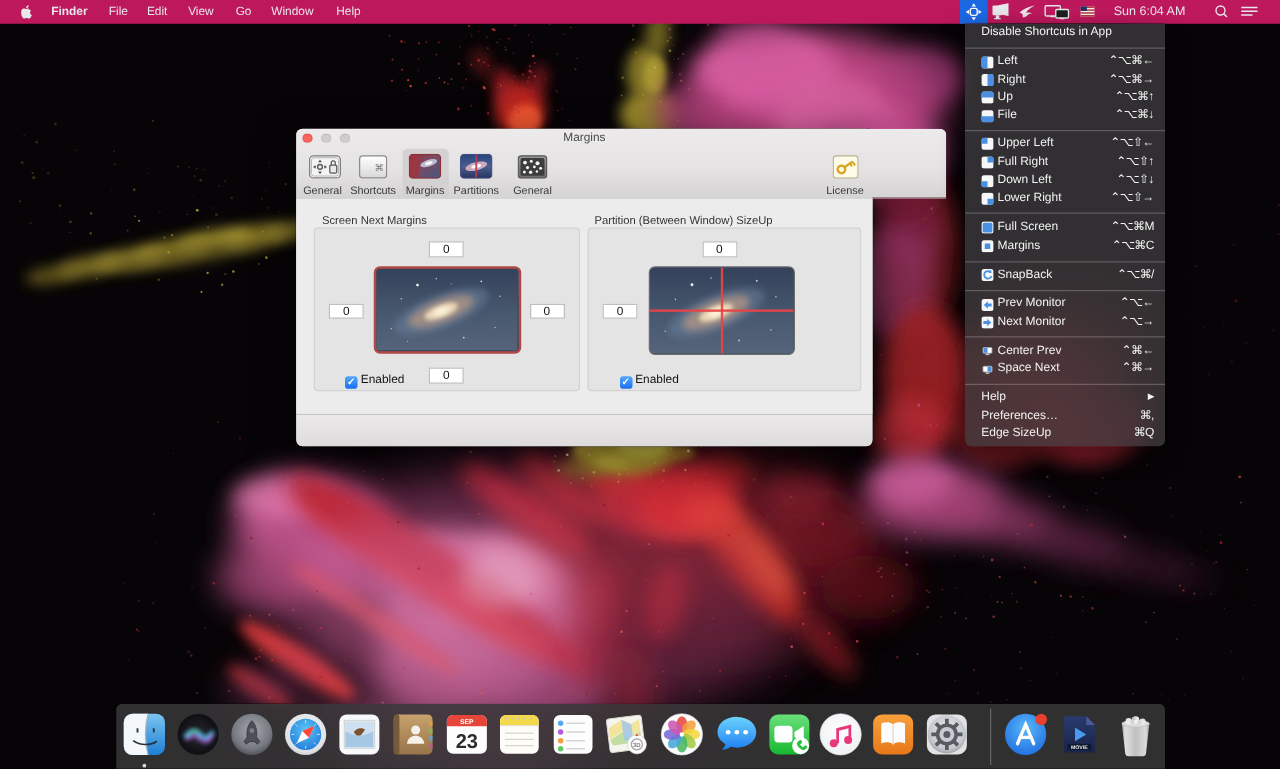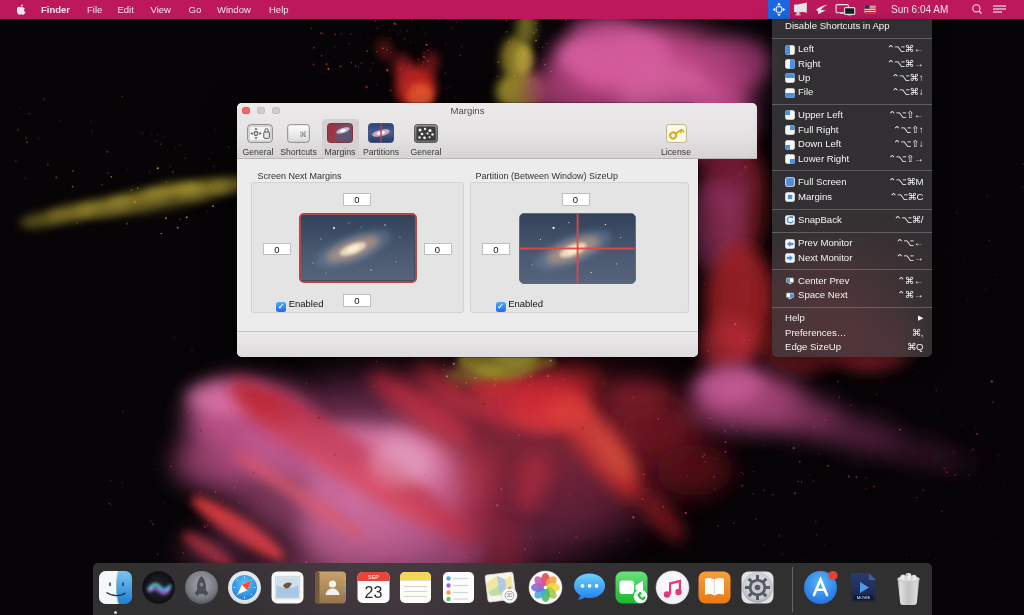--- a/index.html
+++ b/index.html
@@ -39,21 +39,21 @@
     background:rgba(62,60,63,0.78); -webkit-backdrop-filter:blur(28px); backdrop-filter:blur(28px); border-radius:0 0 5px 5px;
     box-shadow:0 6px 18px rgba(0,0,0,0.5); color:#f3f3f3; font-size:9.6px; }
   .mi { position:absolute; left:0; width:160px; height:14.4px; line-height:14.4px; white-space:nowrap; }
   .mi .lab { position:absolute; left:26px; }
   .mi .lab0 { position:absolute; left:13px; }
   .mi .sc { position:absolute; right:9px; text-align:right; letter-spacing:-0.5px; }
   .mi svg { position:absolute; left:12.5px; top:2.5px; }
   .msep { position:absolute; left:0px; width:160px; height:1px; background:rgba(255,255,255,0.22); }
   
   #dock { position:absolute; left:93px; top:563px; width:839px; height:52px;
-    background:rgba(58,56,58,0.85); -webkit-backdrop-filter:blur(20px); backdrop-filter:blur(20px); border-radius:5px 5px 0 0; }
+    background:rgba(58,56,58,0.85); -webkit-backdrop-filter:blur(20px); backdrop-filter:blur(20px); border-radius:5px 5px 0 0;font-weight:bold; }
   .di { position:absolute; top:6px; width:37px; height:37px; }
 </style>
 </head>
 <body>
 <svg id="wall" viewBox="0 0 1024 615">
 <defs>
 <filter id="b3" x="-80%" y="-80%" width="260%" height="260%">
         <feGaussianBlur stdDeviation="3"></feGaussianBlur>
       </filter>
 <filter id="b5" x="-80%" y="-80%" width="260%" height="260%">

